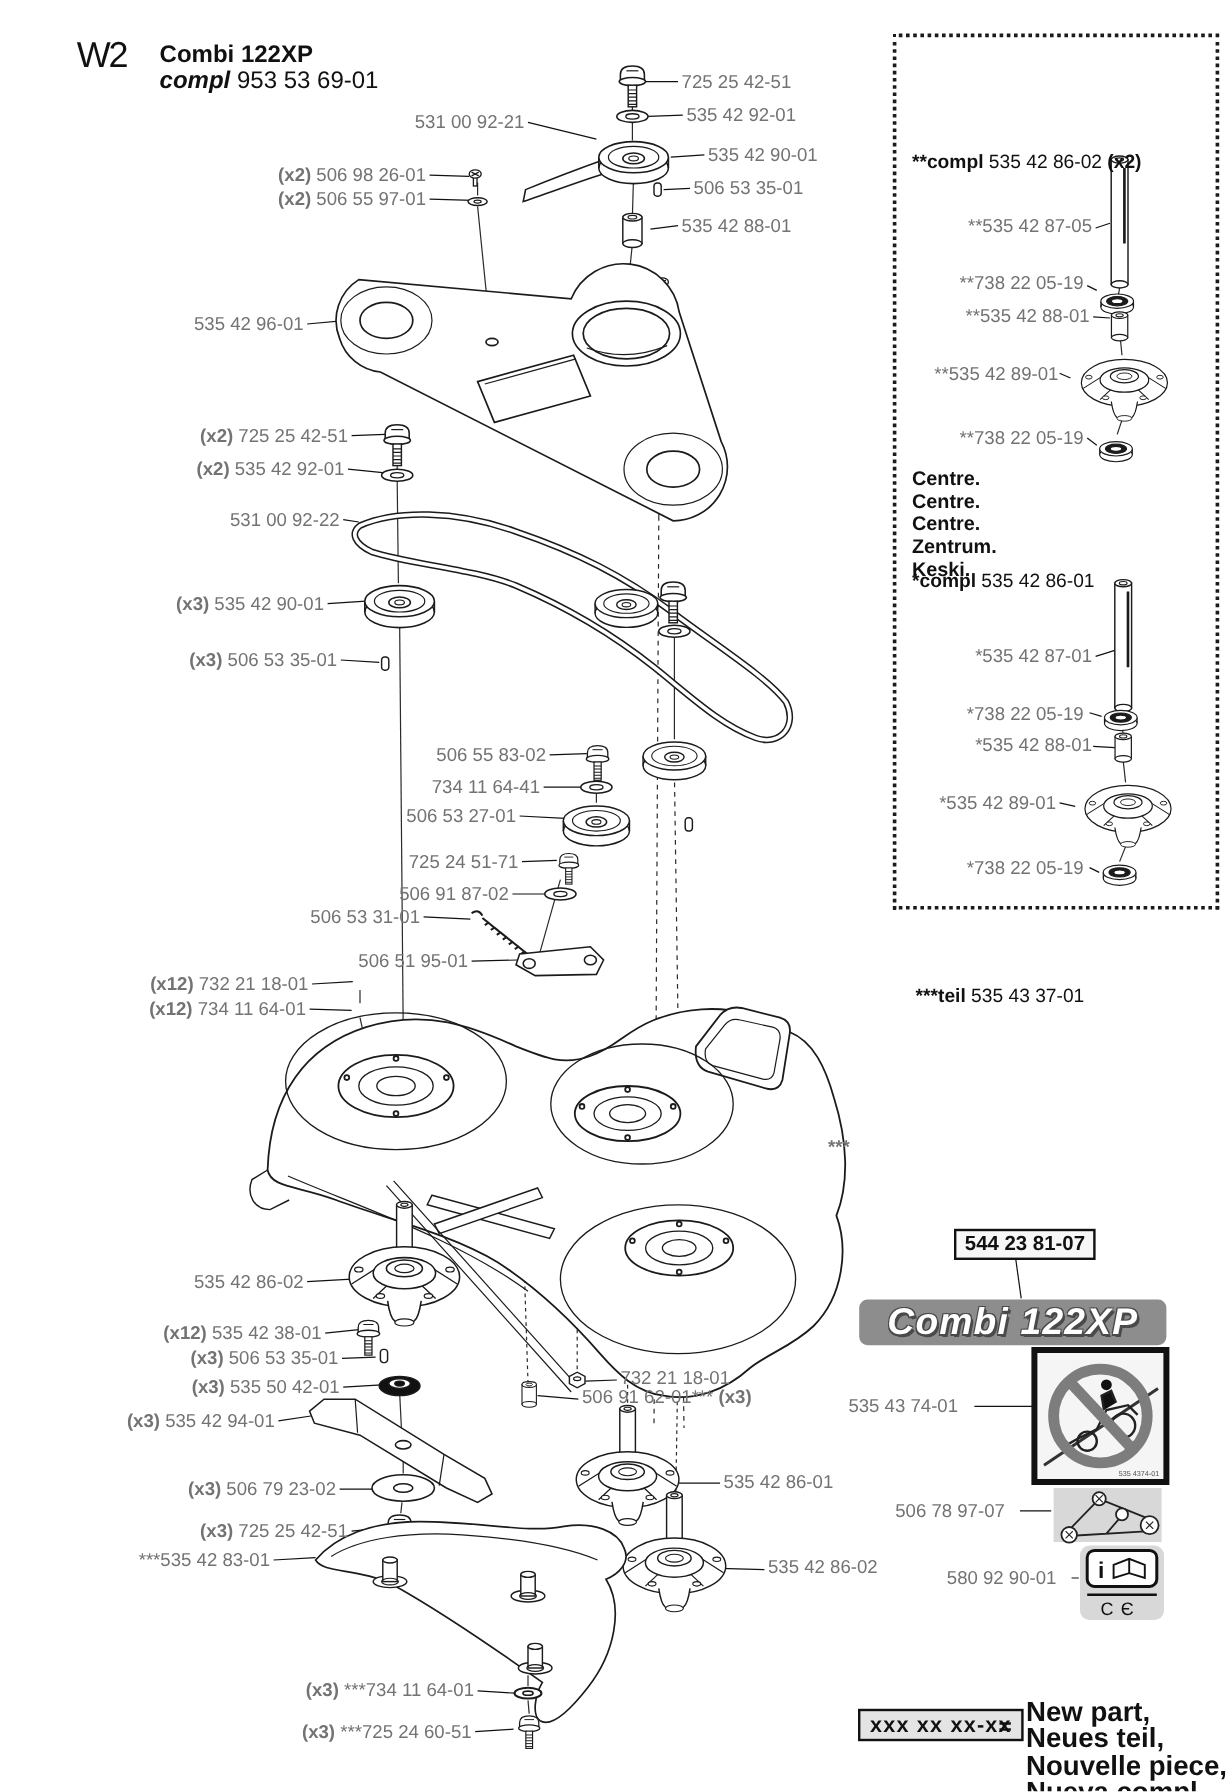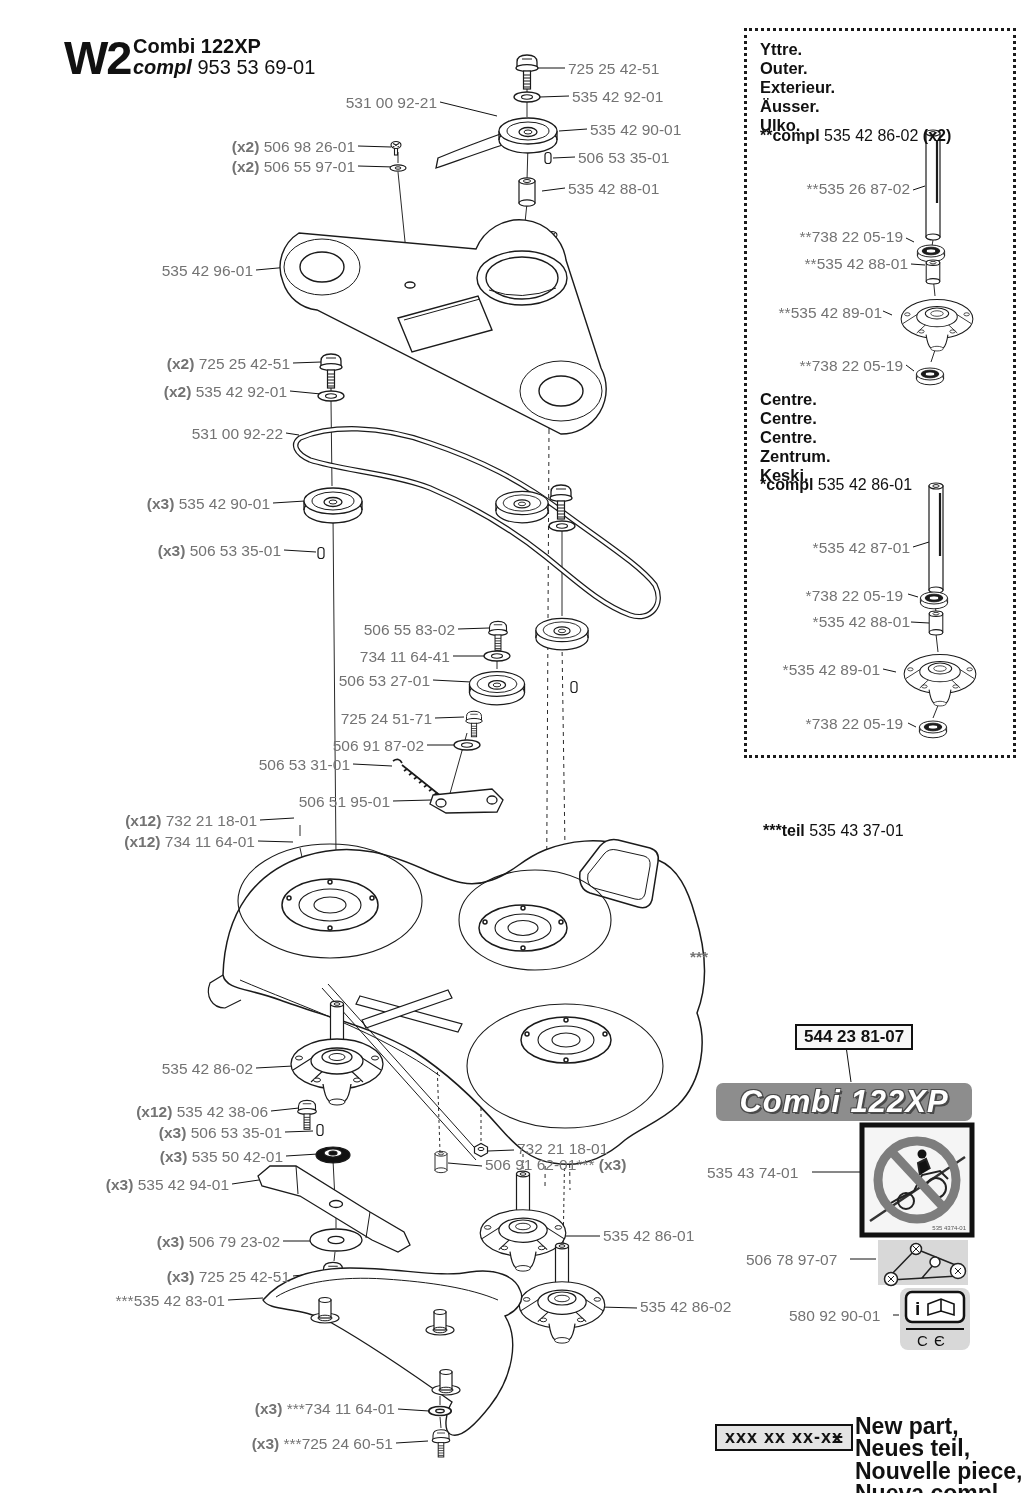--- a/index.html
+++ b/index.html
@@ -1,21 +1,21 @@
 <!DOCTYPE html>
 <html><head>
 <meta charset="utf-8">
 <style>
   html,body{margin:0;padding:0;background:#fff;}
   .page{position:relative;width:1024px;height:1493px;background:#fff;overflow:hidden;
         font-family:"Liberation Sans", sans-serif;color:#111;}
   svg.art{position:absolute;left:0;top:0;}
   .lbl{position:absolute;font-size:15.5px;line-height:18px;white-space:nowrap;color:#737373;}
   .lbl b{font-weight:700;}
-  .hdr-code{position:absolute;left:64px;top:30px;font-size:47px;font-weight:700;letter-spacing:-2px;}
+  .hdr-code{position:absolute;left:64px;top:30px;font-size:30px;font-weight:400;letter-spacing:-2px;}
   .hdr-model{position:absolute;left:133px;top:35px;font-size:20px;font-weight:700;}
   .hdr-compl{position:absolute;left:133px;top:56px;font-size:20px;}
   .hdr-compl b{font-weight:700;font-style:italic;}
   .dash-box{position:absolute;left:744px;top:28px;width:266px;height:724px;border:3px dotted #1b1b1b;}
   .rc-head{position:absolute;font-weight:700;font-size:16.5px;line-height:19px;}
   .rc-compl{position:absolute;font-size:16px;}
   .rc-compl b{font-weight:700;}
   .box544{position:absolute;left:795px;top:1024px;border:2px solid #111;background:#f7f7f7;
           padding:1px 7px;font-size:17px;font-weight:700;}
   .logo{position:absolute;left:716px;top:1083px;width:256px;height:38px;background:#8d8d8d;
@@ -422,44 +422,37 @@
 <div class="lbl" style="right:574px;top:648px"><span>734 11 64-41</span></div>
 <div class="lbl" style="right:594px;top:672px"><span>506 53 27-01</span></div>
 <div class="lbl" style="right:592px;top:710px"><span>725 24 51-71</span></div>
 <div class="lbl" style="right:600px;top:737px"><span>506 91 87-02</span></div>
 <div class="lbl" style="right:674px;top:756px"><span>506 53 31-01</span></div>
 <div class="lbl" style="right:634px;top:793px"><span>506 51 95-01</span></div>
 <div class="lbl" style="right:767px;top:812px"><b>(x12) </b><span>732 21 18-01</span></div>
 <div class="lbl" style="right:769px;top:833px"><b>(x12) </b><span>734 11 64-01</span></div>
 <div class="lbl" style="left:690px;top:948px"><b>***</b></div>
 <div class="lbl" style="right:771px;top:1060px"><span>535 42 86-02</span></div>
-<div class="lbl" style="right:756px;top:1103px"><b>(x12) </b><span>535 42 38-06</span></div>
+<div class="lbl" style="right:756px;top:1103px"><b>(x12) </b><span>535 42 38-01</span></div>
 <div class="lbl" style="right:742px;top:1124px"><b>(x3) </b><span>506 53 35-01</span></div>
 <div class="lbl" style="right:741px;top:1148px"><b>(x3) </b><span>535 50 42-01</span></div>
 <div class="lbl" style="right:795px;top:1176px"><b>(x3) </b><span>535 42 94-01</span></div>
 <div class="lbl" style="right:744px;top:1233px"><b>(x3) </b><span>506 79 23-02</span></div>
 <div class="lbl" style="right:734px;top:1268px"><b>(x3) </b><span>725 25 42-51</span></div>
 <div class="lbl" style="right:799px;top:1292px"><span>***535 42 83-01</span></div>
 <div class="lbl" style="left:517px;top:1140px"><span>732 21 18-01</span></div>
 <div class="lbl" style="left:485px;top:1156px"><span>506 91 62-01***</span><b> (x3)</b></div>
 <div class="lbl" style="left:603px;top:1227px"><span>535 42 86-01</span></div>
 <div class="lbl" style="left:640px;top:1298px"><span>535 42 86-02</span></div>
 <div class="lbl" style="right:629px;top:1400px"><b>(x3) </b><span>***734 11 64-01</span></div>
 <div class="lbl" style="right:631px;top:1435px"><b>(x3) </b><span>***725 24 60-51</span></div>
 
 <div class="dash-box"></div>
-<div class="rc-head" style="left:760px;top:40px">
-  <div>Yttre.</div>
-  <div>Outer.</div>
-  <div>Exterieur.</div>
-  <div>Äusser.</div>
-  <div>Ulko.</div>
-</div>
 <div class="rc-compl" style="left:760px;top:127px"><b>**compl</b> <span>535 42 86-02</span> <b>(x2)</b></div>
-<div class="lbl" style="right:114px;top:180px"><span>**535 26 87-02</span></div>
+<div class="lbl" style="right:114px;top:180px"><span>**535 42 87-05</span></div>
 <div class="lbl" style="right:121px;top:228px"><span>**738 22 05-19</span></div>
 <div class="lbl" style="right:116px;top:255px"><span>**535 42 88-01</span></div>
 <div class="lbl" style="right:142px;top:304px"><span>**535 42 89-01</span></div>
 <div class="lbl" style="right:121px;top:357px"><span>**738 22 05-19</span></div>
 
 <div class="rc-head" style="left:760px;top:390px">
   <div>Centre.</div>
   <div>Centre.</div>
   <div>Centre.</div>
   <div>Zentrum.</div>

